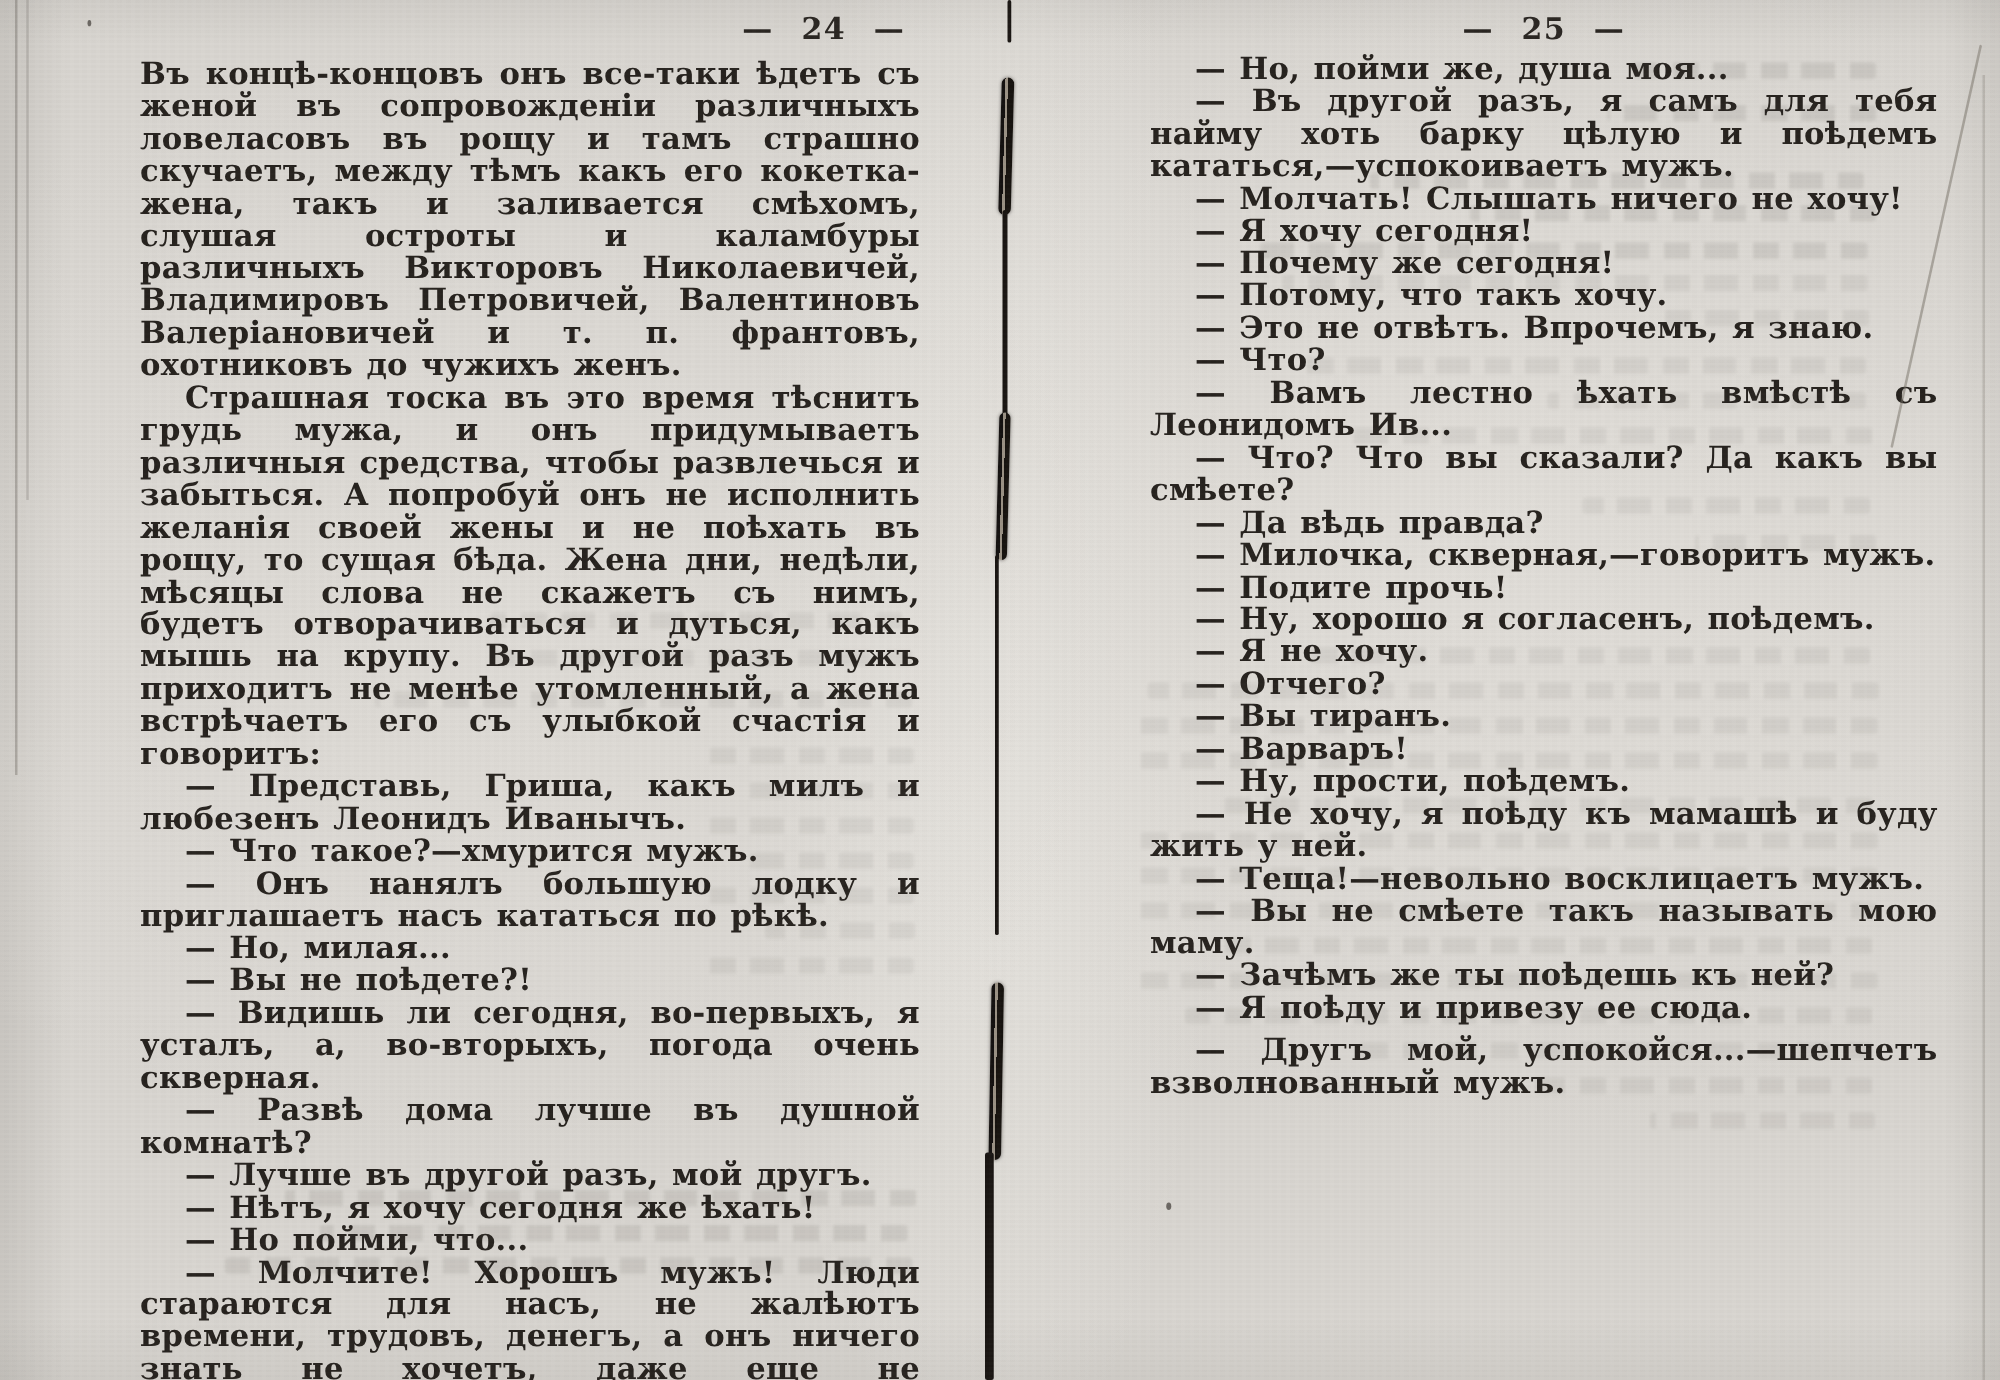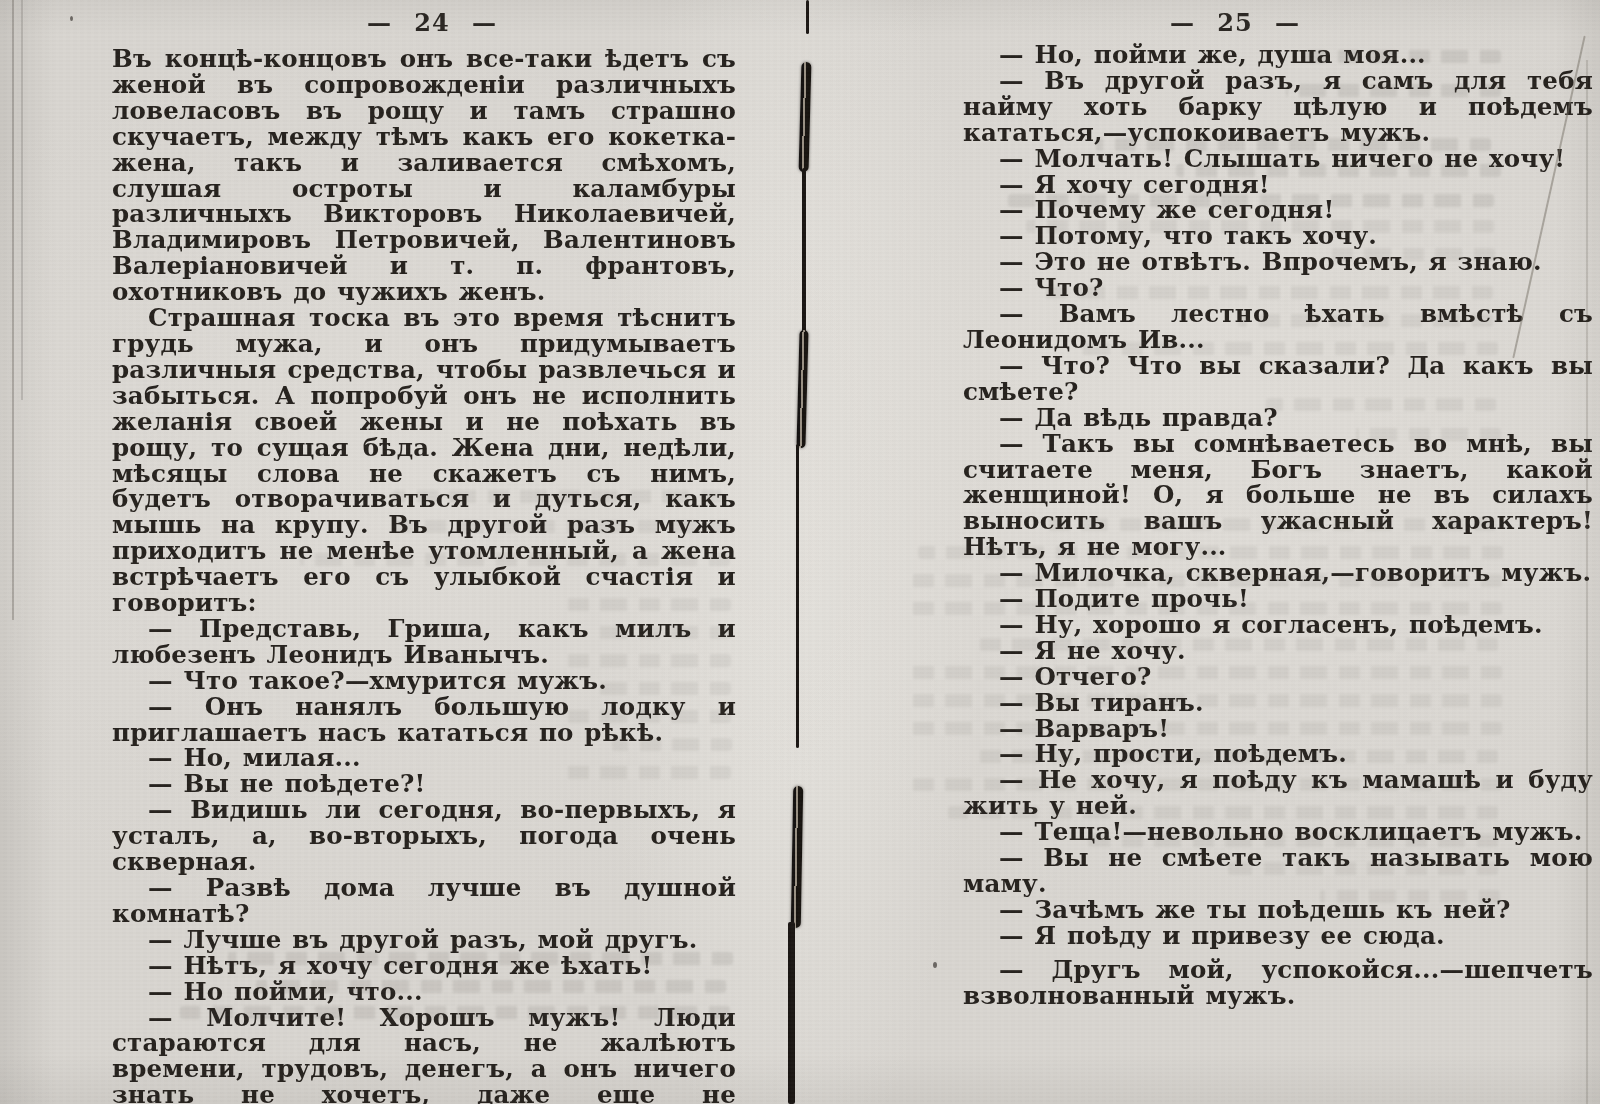--- a/index.html
+++ b/index.html
@@ -23,25 +23,25 @@
       repeating-linear-gradient(90deg, rgba(255,255,255,.016) 0 3px, rgba(40,36,30,.013) 3px 7px);
   }
   .page { position:absolute; top:0; height:1104px; }
   .page-left  { left:0;   width:790px; }
   .page-right { left:830px; width:810px; }
   .header {
     position:absolute; top:8px; text-align:center;
     font-weight:bold; font-size:24px; letter-spacing:1px; word-spacing:13px;
     color:#2a2622;
   }
-  .page-left  .header { left:120px; width:624px; }
+  .page-left  .header { left:100px; width:624px;text-align:right; }
   .page-right .header { left:90px;  width:630px; }
   .textblock { position:absolute; }
   .page-left  .textblock { left:112px; top:46px; width:624px; }
-  .page-right .textblock { left:90px;  top:42px; width:630px;margin-left:43px; }
+  .page-right .textblock { left:90px;  top:42px; width:630px; }
   .textblock p {
     margin:0; text-indent:36px; text-align:justify;
     font-weight:bold; font-size:24.5px; line-height:25.9px;
     letter-spacing:.2px; word-spacing:2px; color:#26221e;
   }
   .textblock p.noindent { text-indent:0; }
   .textblock p.gap-top { margin-top:8px; }
   
   .smudge {
     position:absolute; height:13px; border-radius:3px; pointer-events:none;
@@ -98,21 +98,20 @@
       <p>— Въ другой разъ, я самъ для тебя найму хоть барку цѣлую и поѣдемъ кататься,—успокоиваетъ мужъ.</p>
       <p>— Молчать! Слышать ничего не хочу!</p>
       <p>— Я хочу сегодня!</p>
       <p>— Почему же сегодня!</p>
       <p>— Потому, что такъ хочу.</p>
       <p>— Это не отвѣтъ. Впрочемъ, я знаю.</p>
       <p>— Что?</p>
       <p>— Вамъ лестно ѣхать вмѣстѣ съ Леонидомъ Ив...</p>
       <p>— Что? Что вы сказали? Да какъ вы смѣете?</p>
       <p>— Да вѣдь правда?</p>
-      <p>— Такъ вы сомнѣваетесь во мнѣ, вы считаете меня, Богъ знаетъ, какой женщиной! О, я больше не въ силахъ выносить вашъ ужасный характеръ! Нѣтъ, я не могу...</p>
       <p>— Милочка, скверная,—говоритъ мужъ.</p>
       <p>— Подите прочь!</p>
       <p>— Ну, хорошо я согласенъ, поѣдемъ.</p>
       <p>— Я не хочу.</p>
       <p>— Отчего?</p>
       <p>— Вы тиранъ.</p>
       <p>— Варваръ!</p>
       <p>— Ну, прости, поѣдемъ.</p>
       <p>— Не хочу, я поѣду къ мамашѣ и буду жить у ней.</p>
       <p>— Теща!—невольно восклицаетъ мужъ.</p>

